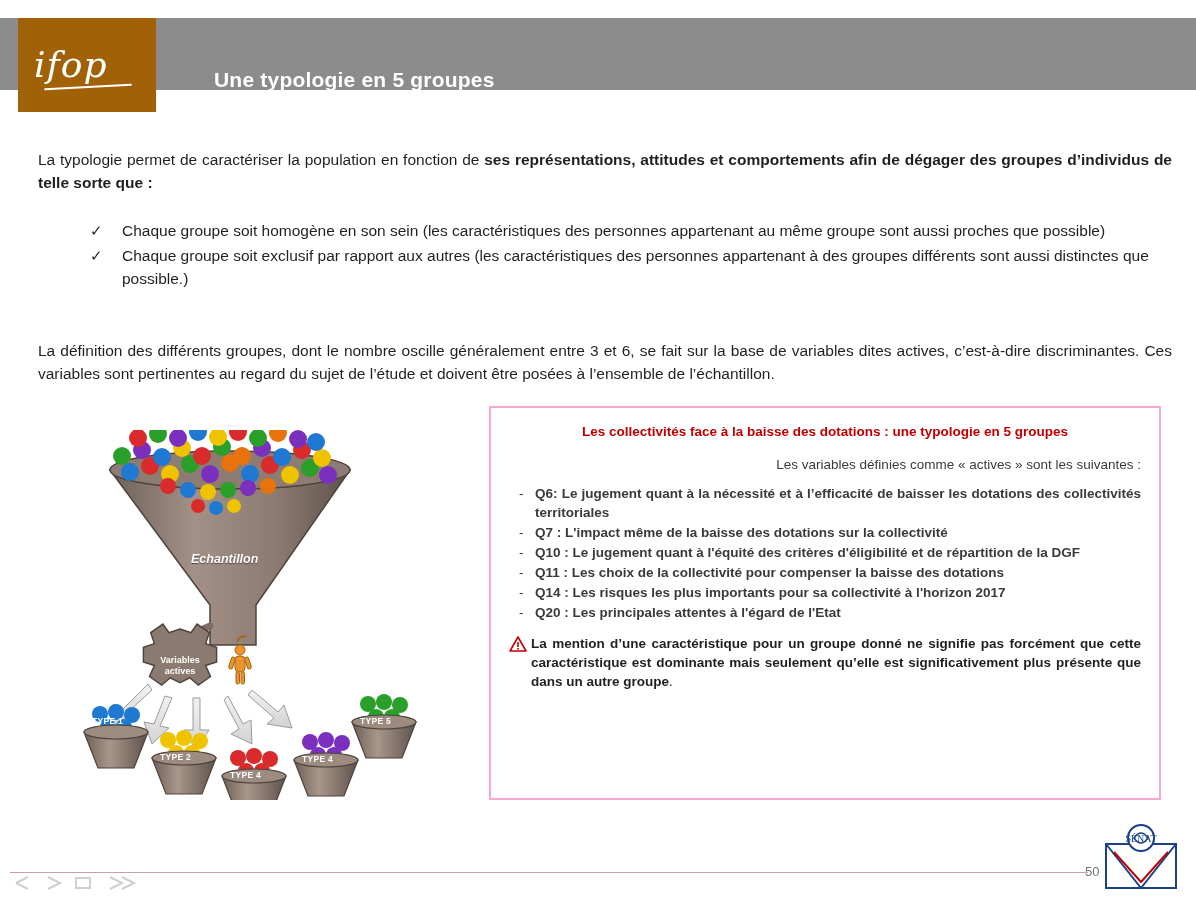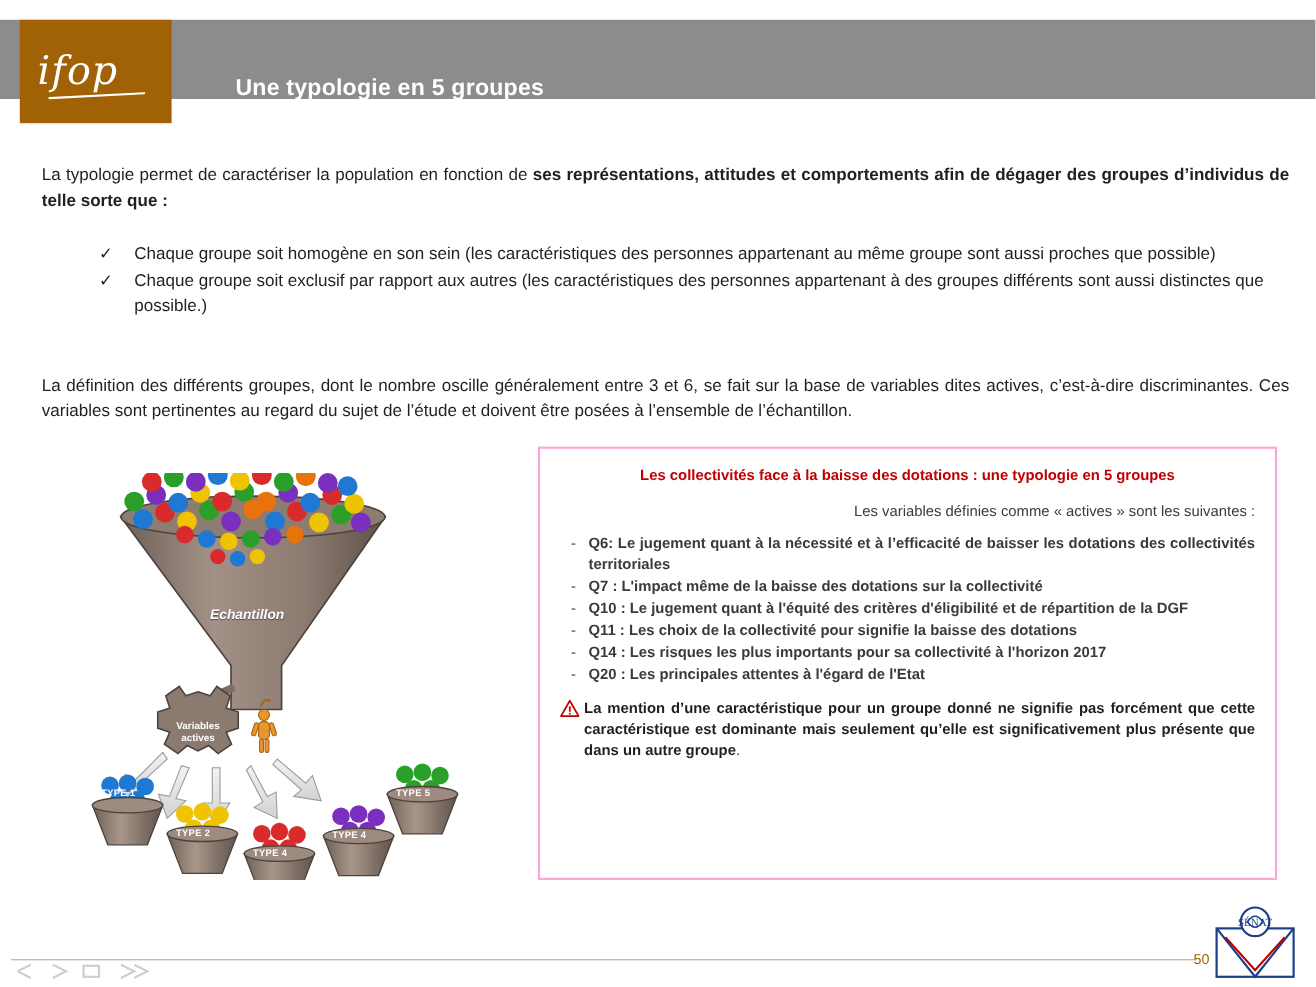--- a/index.html
+++ b/index.html
@@ -211,21 +211,21 @@
     top: 872px;
     width: 1078px;
     height: 1px;
     background: #c7a0a4;
   }
   .page-num {
     position: absolute;
     left: 1085px;
     top: 864px;
     font-size: 13px;
-    color: #a16207;
+    color: #737373;
   }
   .nav-arrows {
     position: absolute;
     left: 14px;
     top: 874px;
     width: 130px;
     height: 18px;
     color: #cfcfcf;
     font-size: 14px;
     letter-spacing: 7px;
@@ -449,21 +449,21 @@
     <div class="q-item">
       <span class="q-dash">-</span>
       <span class="q-text">Q7 : L'impact même de la baisse des dotations sur la collectivité</span>
     </div>
     <div class="q-item">
       <span class="q-dash">-</span>
       <span class="q-text">Q10 : Le jugement quant à l'équité des critères d'éligibilité et de répartition de la DGF</span>
     </div>
     <div class="q-item">
       <span class="q-dash">-</span>
-      <span class="q-text">Q11 : Les choix de la collectivité pour signifie la baisse des dotations</span>
+      <span class="q-text">Q11 : Les choix de la collectivité pour compenser la baisse des dotations</span>
     </div>
     <div class="q-item">
       <span class="q-dash">-</span>
       <span class="q-text">Q14 : Les risques les plus importants pour sa collectivité à l'horizon 2017</span>
     </div>
     <div class="q-item">
       <span class="q-dash">-</span>
       <span class="q-text">Q20 : Les principales attentes à l'égard de l'Etat</span>
     </div>
   </div>

